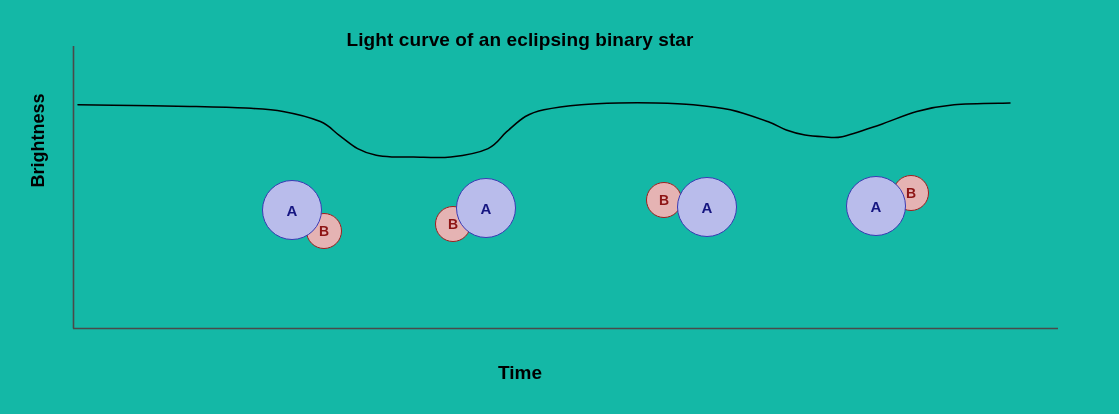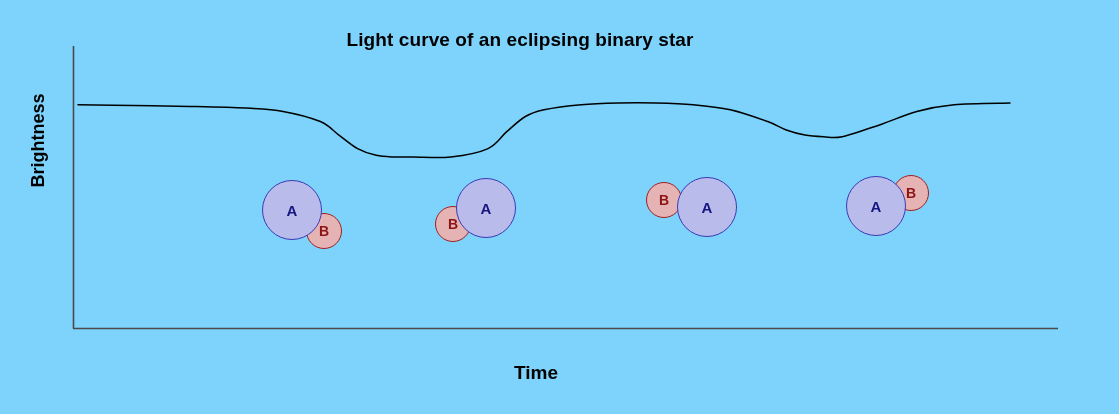--- a/index.html
+++ b/index.html
@@ -4,21 +4,21 @@
 <style>
   html, body {
     margin: 0;
     padding: 0;
     background: #ffffff;
   }
   #figure {
     position: relative;
     width: 1119px;
     height: 414px;
-    background: #7dd3fc;
+    background: #14b8a6;
     font-family: "Liberation Sans", sans-serif;
     overflow: hidden;
   }
   #chart-title {
     position: absolute;
     left: 0;
     top: 29px;
     width: 1040px;
     text-align: center;
     font-size: 19px;
@@ -40,21 +40,20 @@
   }
   #xlabel {
     position: absolute;
     left: 0;
     top: 362px;
     width: 1040px;
     text-align: center;
     font-size: 19px;
     font-weight: bold;
     color: #000000;
-    margin-left: 16px;
   }
   #plot-svg {
     position: absolute;
     left: 0;
     top: 0;
   }
   .star-pair {
     position: absolute;
   }
   .star {

